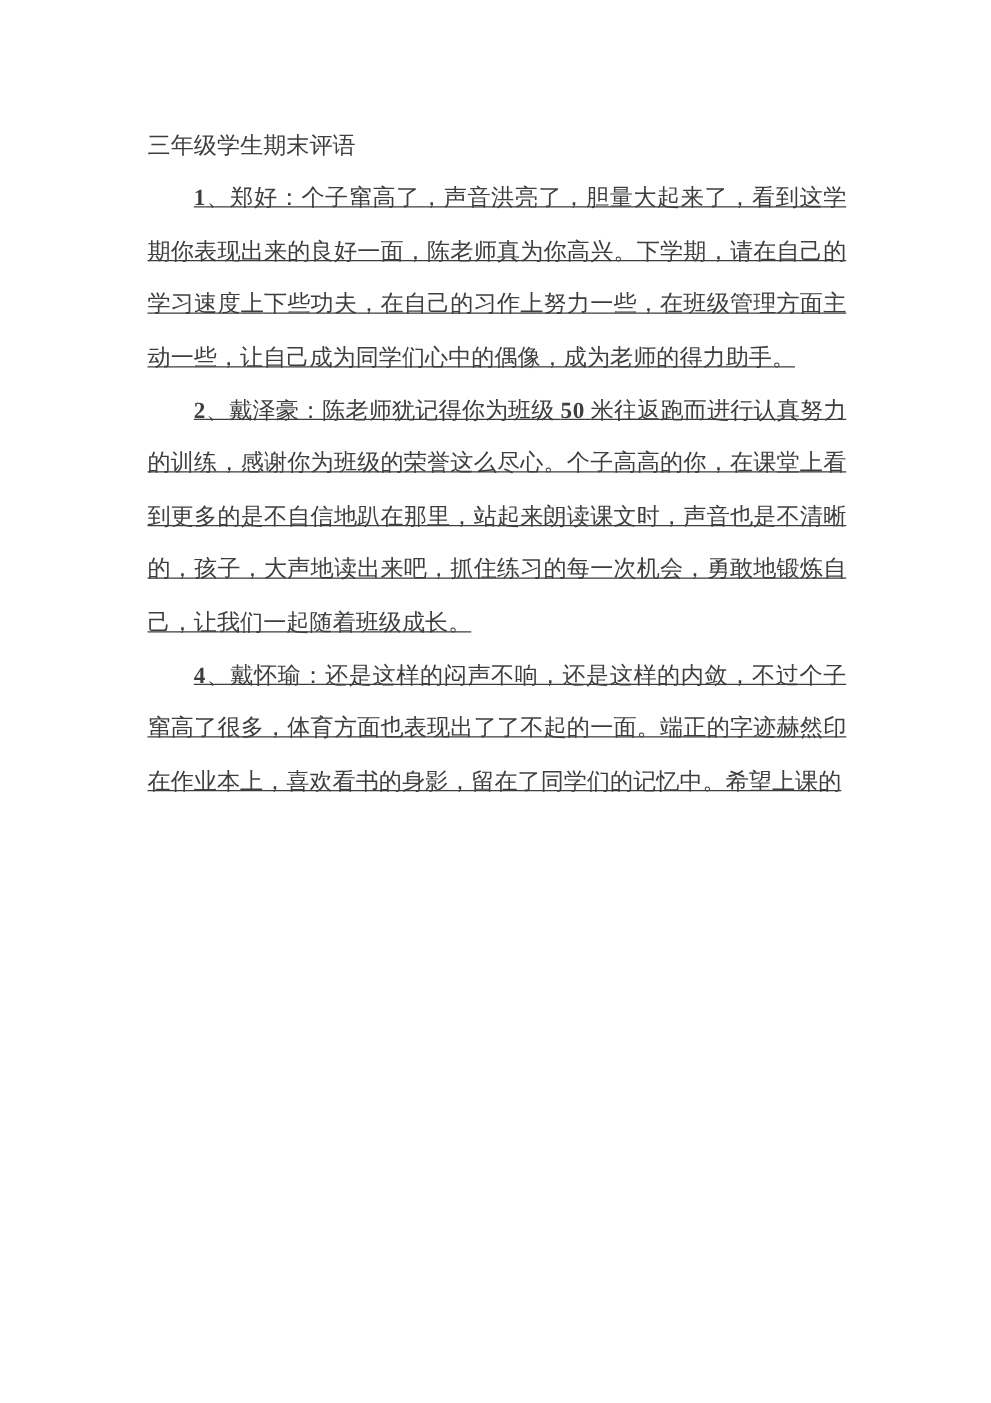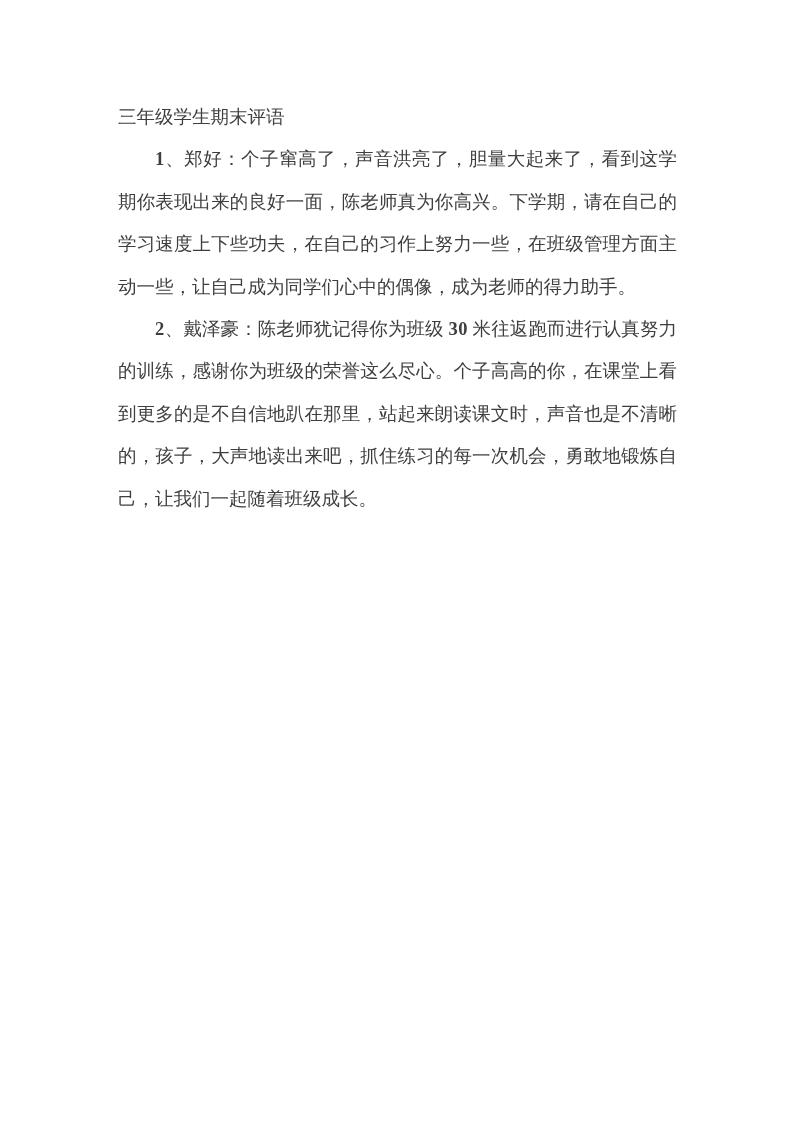--- a/index.html
+++ b/index.html
@@ -32,28 +32,30 @@
   }
   .doc p {
     margin: 0;
     padding: 0;
   }
   .doc p.doc-title {
     text-indent: 0;
   }
   .doc p.para {
     text-indent: 2em;
+    text-decoration: underline;
   }
   .doc .num {
     font-weight: bold;
     letter-spacing: 0.5px;
   }
 </style>
 </head>
 <body>
 
 <div class="page">
   <div class="doc">
     <p class="doc-title">三年级学生期末评语</p>
     <p class="para rich"><span class="num">1</span>、郑好：个子窜高了，声音洪亮了，胆量大起来了，看到这学期你表现出来的良好一面，陈老师真为你高兴。下学期，请在自己的学习速度上下些功夫，在自己的习作上努力一些，在班级管理方面主动一些，让自己成为同学们心中的偶像，成为老师的得力助手。</p>
-    <p class="para rich"><span class="num">2</span>、戴泽豪：陈老师犹记得你为班级 <span class="num">30</span> 米往返跑而进行认真努力的训练，感谢你为班级的荣誉这么尽心。个子高高的你，在课堂上看到更多的是不自信地趴在那里，站起来朗读课文时，声音也是不清晰的，孩子，大声地读出来吧，抓住练习的每一次机会，勇敢地锻炼自己，让我们一起随着班级成长。</p>
+    <p class="para rich"><span class="num">2</span>、戴泽豪：陈老师犹记得你为班级 <span class="num">50</span> 米往返跑而进行认真努力的训练，感谢你为班级的荣誉这么尽心。个子高高的你，在课堂上看到更多的是不自信地趴在那里，站起来朗读课文时，声音也是不清晰的，孩子，大声地读出来吧，抓住练习的每一次机会，勇敢地锻炼自己，让我们一起随着班级成长。</p>
+    <p class="para rich"><span class="num">4</span>、戴怀瑜：还是这样的闷声不响，还是这样的内敛，不过个子窜高了很多，体育方面也表现出了了不起的一面。端正的字迹赫然印在作业本上，喜欢看书的身影，留在了同学们的记忆中。希望上课的</p>
   </div>
 </div>
 
 </body></html>

